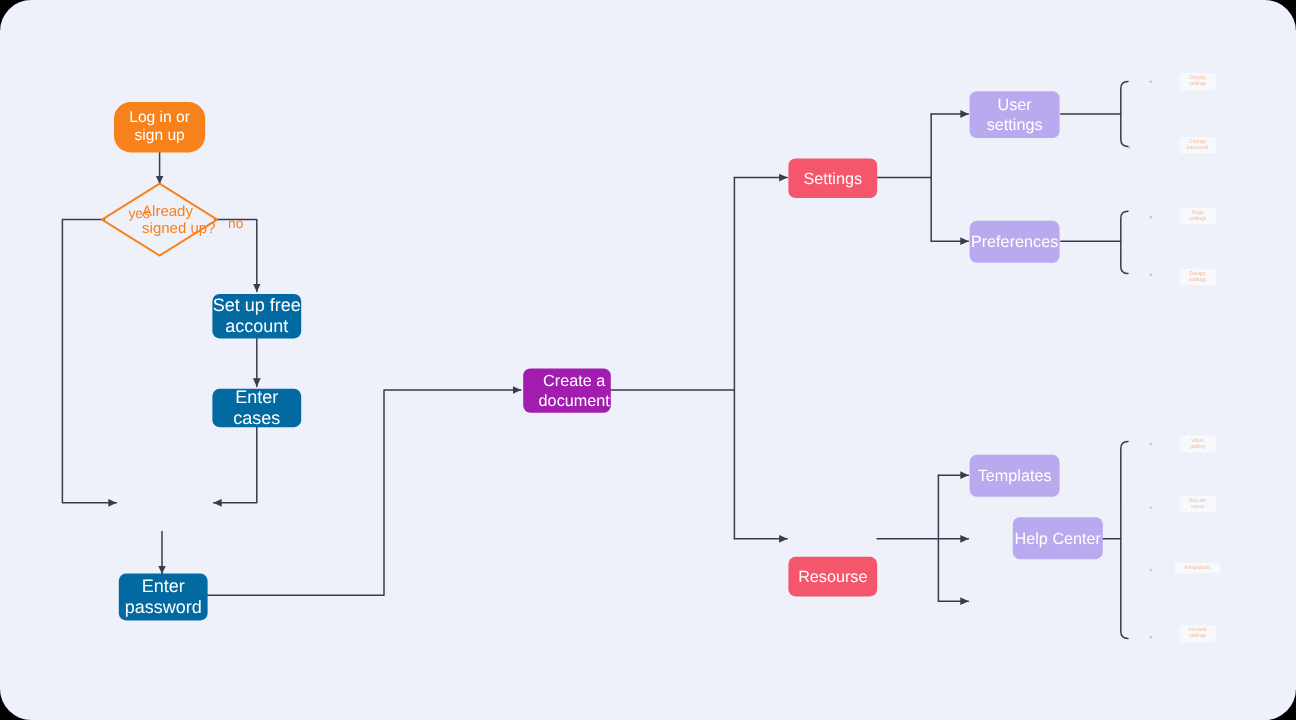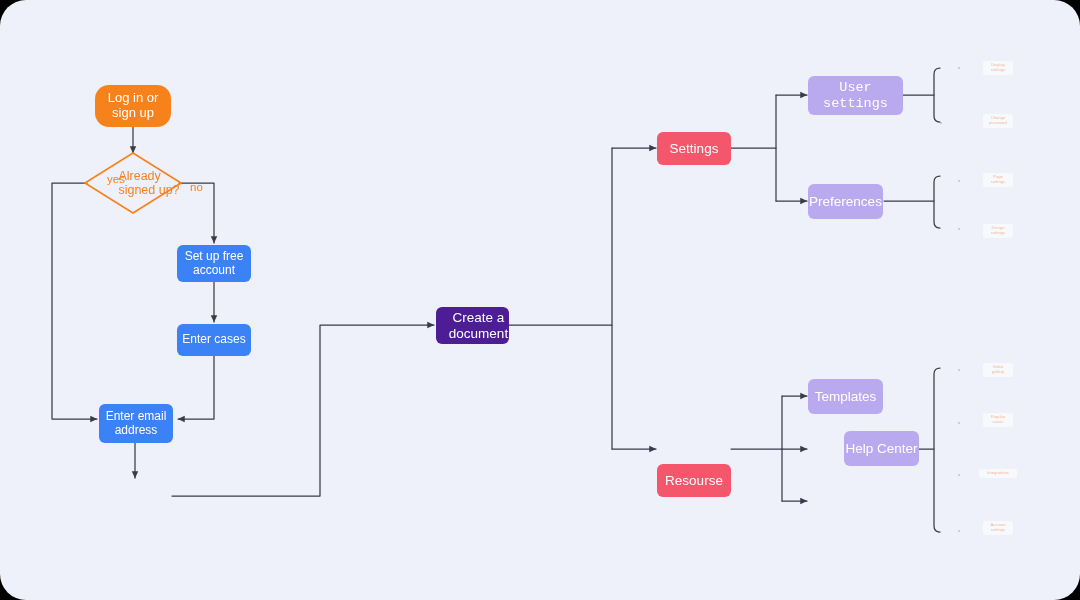--- a/index.html
+++ b/index.html
@@ -10,22 +10,22 @@
           background:#eef0fa;border-radius:26px;overflow:hidden;}
 
   svg#wires{position:absolute;left:0;top:0;width:1080px;height:600px;}
 
   .node{position:absolute;box-sizing:border-box;display:flex;
         align-items:center;justify-content:center;text-align:center;
         color:#fff;line-height:1.14;border-radius:6px;
         white-space:pre-line;}
 
   .n-start{background:#f7821b;border-radius:14px;font-size:13px;}
-  .n-blue{background:#3b82f6;font-size:12px;}
-  .n-violet{background:#4c1d95;font-size:13.5px;padding-left:12px;}
+  .n-blue{background:#0369a1;font-size:15px;}
+  .n-violet{background:#a21caf;font-size:13.5px;padding-left:12px;}
   .n-pink{background:#f4566b;font-size:13.5px;}
   .n-lav{background:#b9a9ef;font-size:13.5px;}
 
   .diamond{position:absolute;}
   .diamond .dlabel{position:absolute;left:16px;top:0;width:100%;height:100%;
         display:flex;align-items:center;justify-content:center;
         color:#f7821b;font-size:12.5px;line-height:1.15;text-align:left;
         white-space:pre-line;}
 
   .edgelabel{position:absolute;color:#f7821b;font-size:11.5px;}
@@ -111,40 +111,40 @@
 
   <div class="node n-blue" style="left:177px;top:245px;width:74px;height:37px;">
     <span>Set up free
 account</span>
   </div>
 
   <div class="node n-blue" style="left:177px;top:324px;width:74px;height:32px;">
     <span>Enter cases</span>
   </div>
 
-  <div class="node n-blue" style="left:99px;top:404px;width:74px;height:39px;">
-    <span>Enter email
-address</span>
-  </div>
-
+
+  <div class="node n-blue" style="left:99px;top:478px;width:74px;height:39px;">
+    <span>Enter
+password</span>
+  </div>
 
   <div class="node n-violet" style="left:436px;top:307px;width:73px;height:37px;">
     <span>Create a
 document</span>
   </div>
 
   <div class="node n-pink" style="left:657px;top:132px;width:74px;height:33px;">
     <span>Settings</span>
   </div>
 
   <div class="node n-pink" style="left:657px;top:432px;width:74px;height:33px;margin-top:32px;">
     <span>Resourse</span>
   </div>
 
-  <div class="node n-lav" style="left:808px;top:76px;width:95px;height:39px;font-family:Liberation Mono, monospace;">
+  <div class="node n-lav" style="left:808px;top:76px;width:75px;height:39px;">
     <span>User
 settings</span>
   </div>
 
   <div class="node n-lav" style="left:808px;top:379px;width:75px;height:35px;">
     <span>Templates</span>
   </div>
 
   <div class="node n-lav" style="left:808px;top:184px;width:75px;height:35px;">
     <span>Preferences</span>

